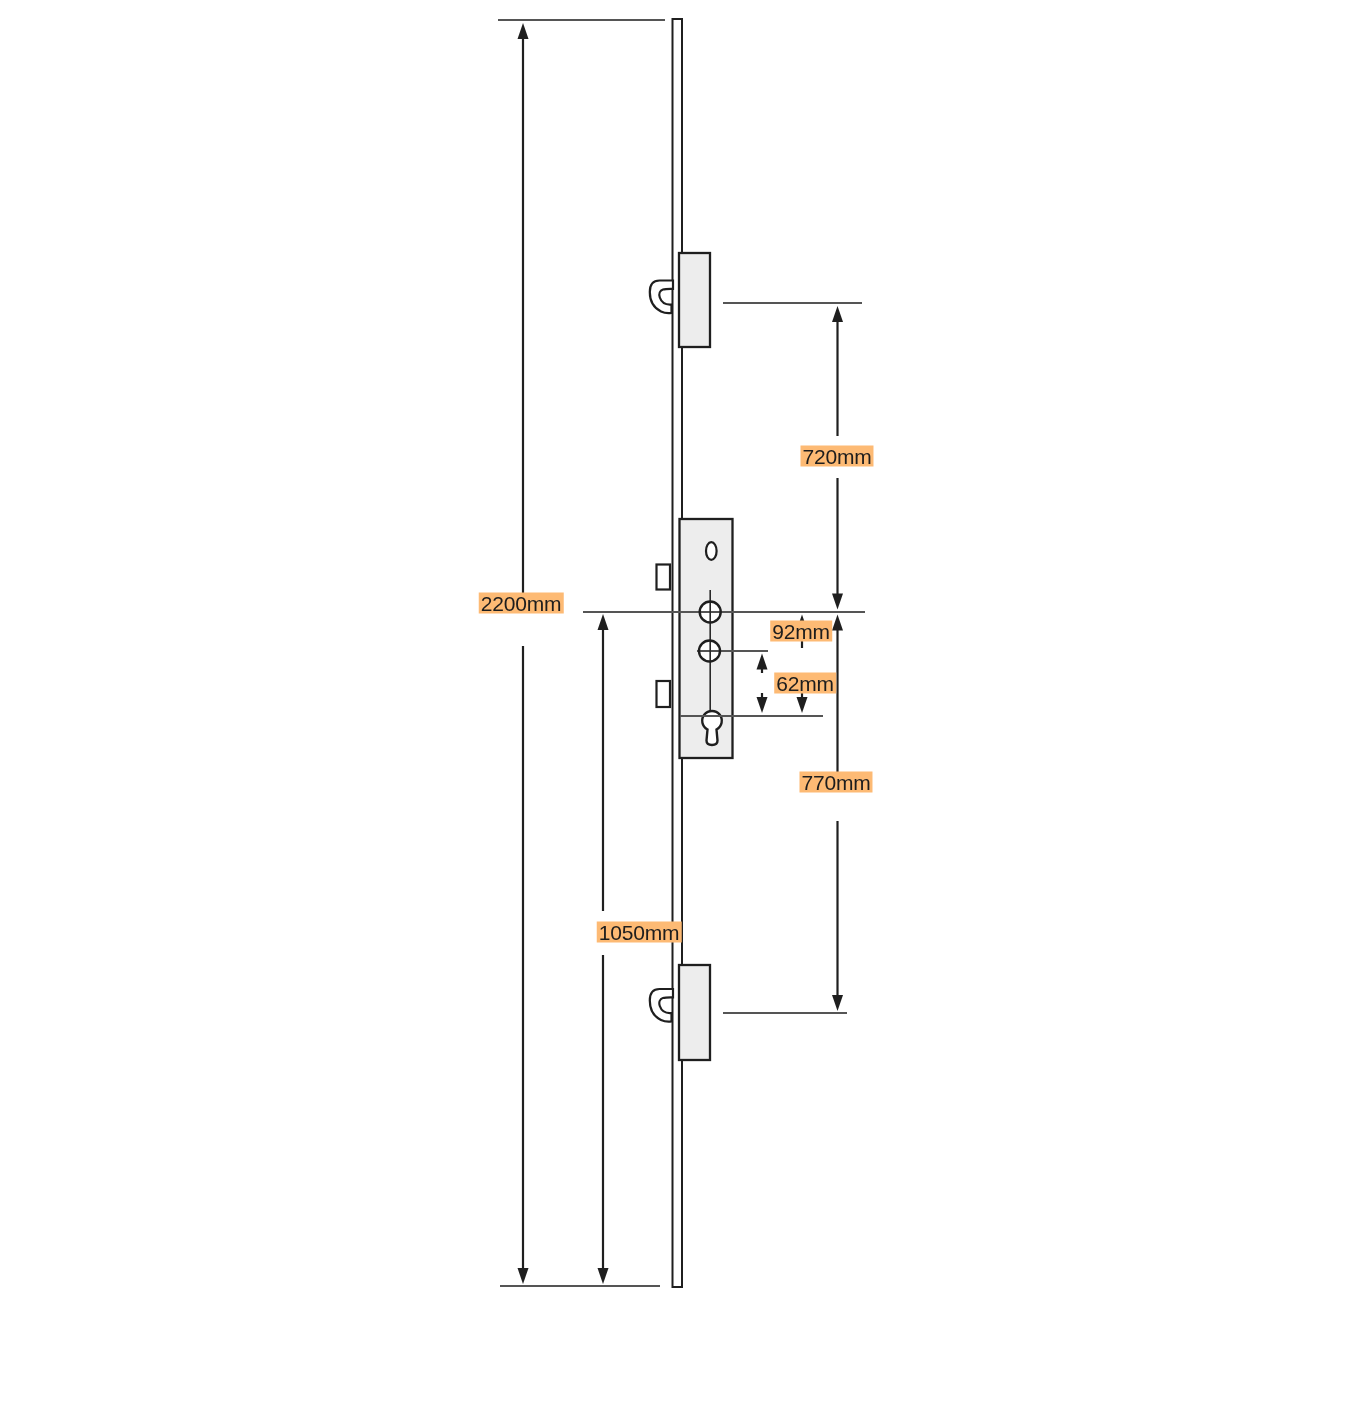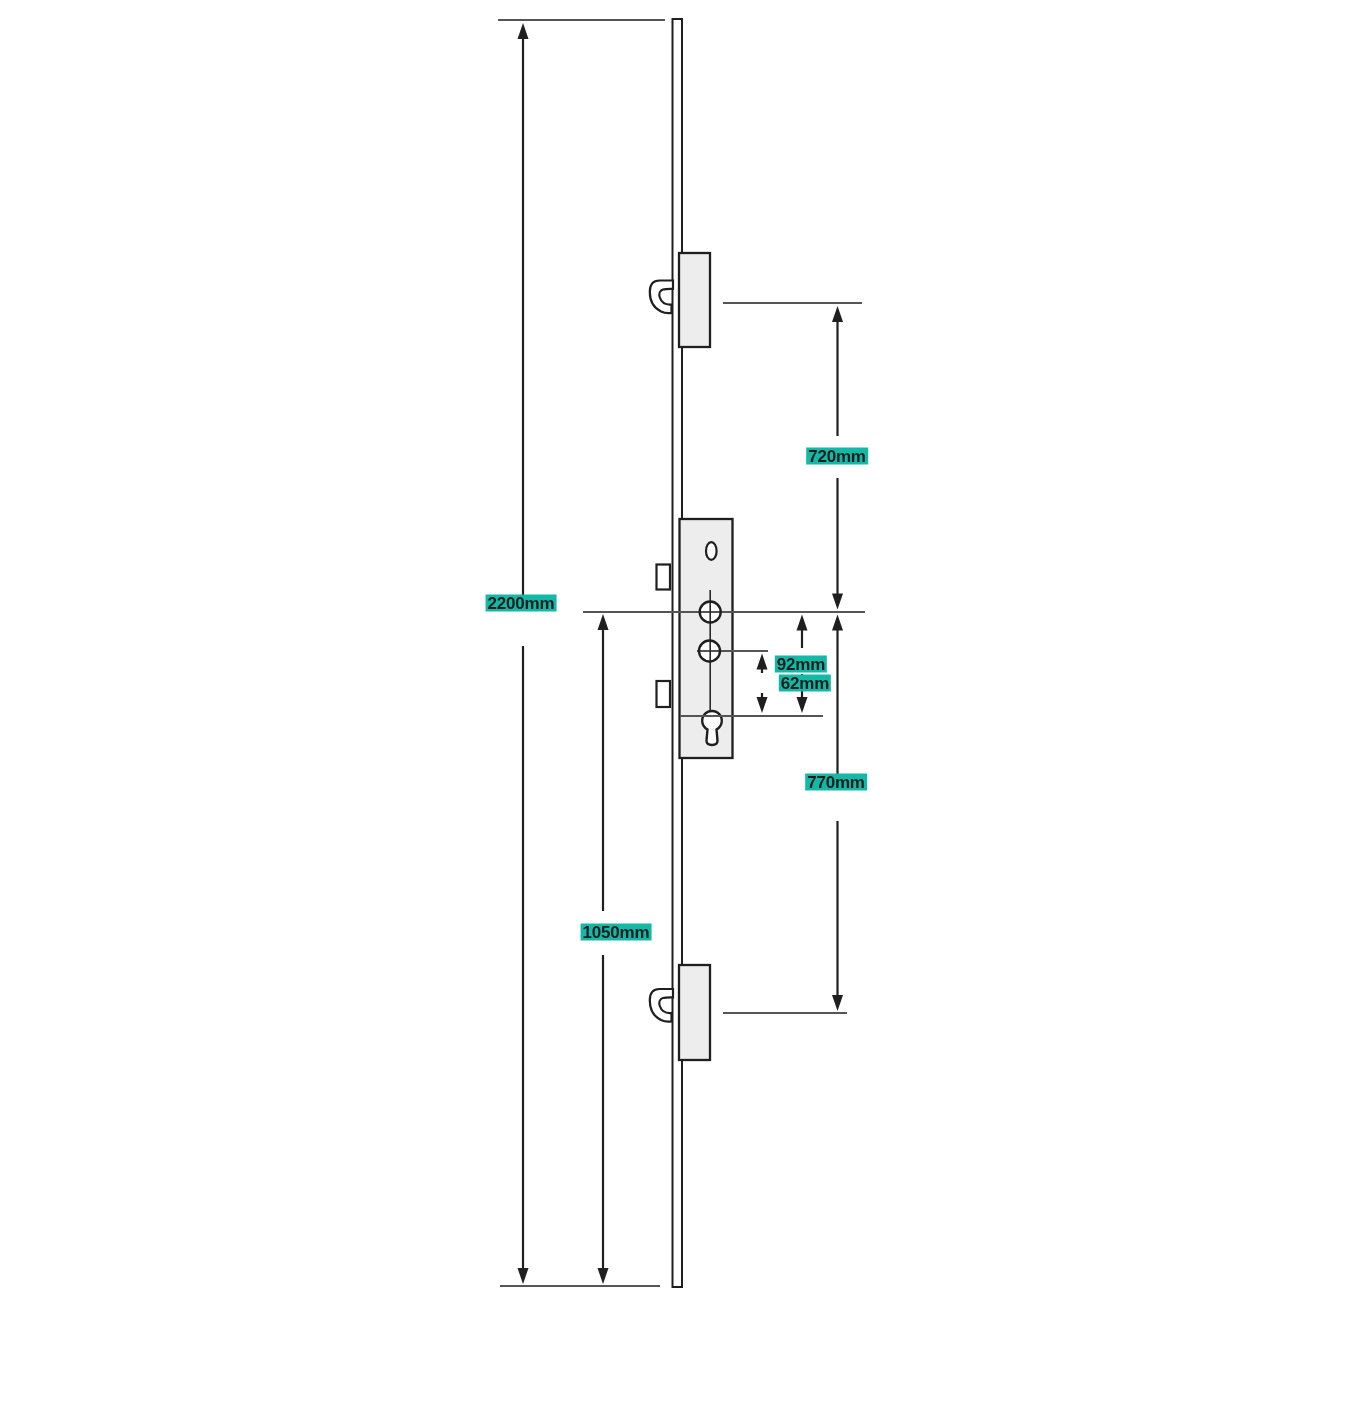--- a/index.html
+++ b/index.html
@@ -16,25 +16,25 @@
     overflow: hidden;
   }
   .diagram-svg {
     position: absolute;
     left: 0;
     top: 0;
   }
   .dim-label {
     position: absolute;
     transform: translate(-50%, -50%);
-    font-size: 17px;
-    font-weight: 700;
+    font-size: 21px;
+    font-weight: 400;
     color: #1d1d1d;
     letter-spacing: -0.2px;
-    background: #14b8a6;
+    background: #fdba74;
     padding: 0 2px;
     white-space: nowrap;
     line-height: 1;
   }
 </style>
 </head>
 <body>
 
 <div class="canvas">
 
@@ -102,18 +102,18 @@
     <polygon points="802,713 796.5,697 807.5,697" fill="#1f1f1f"></polygon>
 
     <polygon points="762,653.5 756.5,669.5 767.5,669.5" fill="#1f1f1f"></polygon>
     <line x1="762" y1="666" x2="762" y2="673" stroke="#1f1f1f" stroke-width="2.2"></line>
     <line x1="762" y1="693" x2="762" y2="700" stroke="#1f1f1f" stroke-width="2.2"></line>
     <polygon points="762,713 756.5,697 767.5,697" fill="#1f1f1f"></polygon>
   </svg>
 
   <div class="dim-label" style="left:521px; top:603px;">2200mm</div>
   <div class="dim-label" style="left:837px; top:456px;">720mm</div>
-  <div class="dim-label" style="left:616px; top:932px;">1050mm</div>
+  <div class="dim-label" style="left:639px; top:932px;">1050mm</div>
   <div class="dim-label" style="left:836px; top:782px;">770mm</div>
-  <div class="dim-label" style="left:801px; top:664px;">92mm</div>
+  <div class="dim-label" style="left:801px; top:631px;">92mm</div>
   <div class="dim-label" style="left:805px; top:683px;">62mm</div>
 
 </div>
 
 </body></html>

